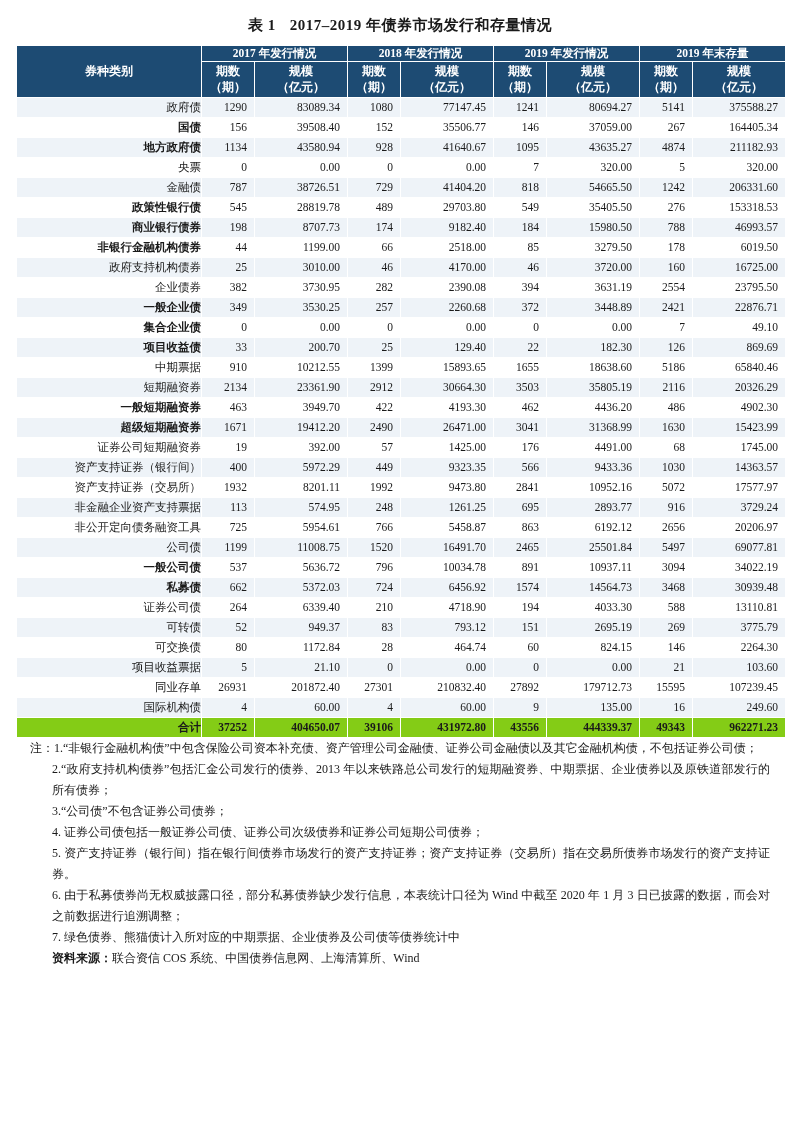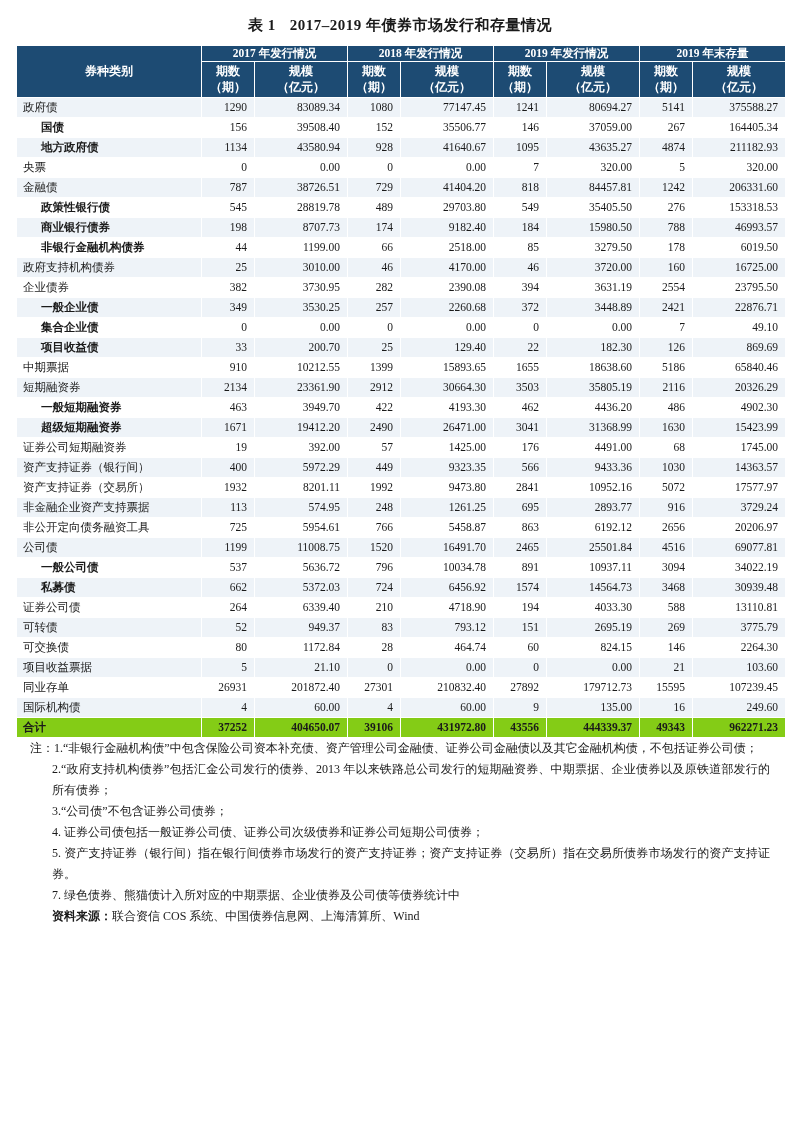--- a/index.html
+++ b/index.html
@@ -54,21 +54,21 @@
   thead th.sub { font-weight: bold; font-size: 12px; padding: 2px 1px; }
   tbody td {
     border: 1px solid #dfe6ec;
     height: 19px;
     line-height: 19px;
     font-size: 11.5px;
   }
   tbody tr.odd td { background: #eef3f8; }
   tbody tr.even td { background: #ffffff; }
   tbody td.label {
-    text-align: left;
+    text-align: right;
     padding-left: 6px;
     white-space: nowrap;
     overflow: hidden;
   }
   tbody td.label.ind { padding-left: 24px; font-weight: bold; }
   tbody td.num {
     text-align: right;
     padding-right: 7px;
     font-family: "Liberation Serif", "DejaVu Serif", serif;
   }
@@ -202,21 +202,21 @@
           <td class="num">5</td>
           <td class="num">320.00</td>
         </tr>
         <tr class="odd">
           <td class="label">金融债</td>
           <td class="num">787</td>
           <td class="num">38726.51</td>
           <td class="num">729</td>
           <td class="num">41404.20</td>
           <td class="num">818</td>
-          <td class="num">84457.81</td>
+          <td class="num">54665.50</td>
           <td class="num">1242</td>
           <td class="num">206331.60</td>
         </tr>
         <tr class="even">
           <td class="label ind">政策性银行债</td>
           <td class="num">545</td>
           <td class="num">28819.78</td>
           <td class="num">489</td>
           <td class="num">29703.80</td>
           <td class="num">549</td>
@@ -401,21 +401,21 @@
           <td class="num">20206.97</td>
         </tr>
         <tr class="odd">
           <td class="label">公司债</td>
           <td class="num">1199</td>
           <td class="num">11008.75</td>
           <td class="num">1520</td>
           <td class="num">16491.70</td>
           <td class="num">2465</td>
           <td class="num">25501.84</td>
-          <td class="num">4516</td>
+          <td class="num">5497</td>
           <td class="num">69077.81</td>
         </tr>
         <tr class="even">
           <td class="label ind">一般公司债</td>
           <td class="num">537</td>
           <td class="num">5636.72</td>
           <td class="num">796</td>
           <td class="num">10034.78</td>
           <td class="num">891</td>
           <td class="num">10937.11</td>
@@ -515,20 +515,21 @@
 
   <div class="notes">
     <p class="notes-first">
       <span class="lead">注：</span><span>1.“非银行金融机构债”中包含保险公司资本补充债、资产管理公司金融债、证券公司金融债以及其它金融机构债，不包括证券公司债；</span>
     </p>
     <div class="notes-inner">
       <p>2.“政府支持机构债券”包括汇金公司发行的债券、2013 年以来铁路总公司发行的短期融资券、中期票据、企业债券以及原铁道部发行的所有债券；</p>
       <p>3.“公司债”不包含证券公司债券；</p>
       <p>4. 证券公司债包括一般证券公司债、证券公司次级债券和证券公司短期公司债券；</p>
       <p>5. 资产支持证券（银行间）指在银行间债券市场发行的资产支持证券；资产支持证券（交易所）指在交易所债券市场发行的资产支持证券。</p>
+      <p>6. 由于私募债券尚无权威披露口径，部分私募债券缺少发行信息，本表统计口径为 Wind 中截至 2020 年 1 月 3 日已披露的数据，而会对之前数据进行追溯调整；</p>
       <p>7. 绿色债券、熊猫债计入所对应的中期票据、企业债券及公司债等债券统计中</p>
       <p class="src">
         <b>资料来源：</b><span>联合资信 COS 系统、中国债券信息网、上海清算所、Wind</span>
       </p>
     </div>
   </div>
 
 </div>
 
 </body></html>

